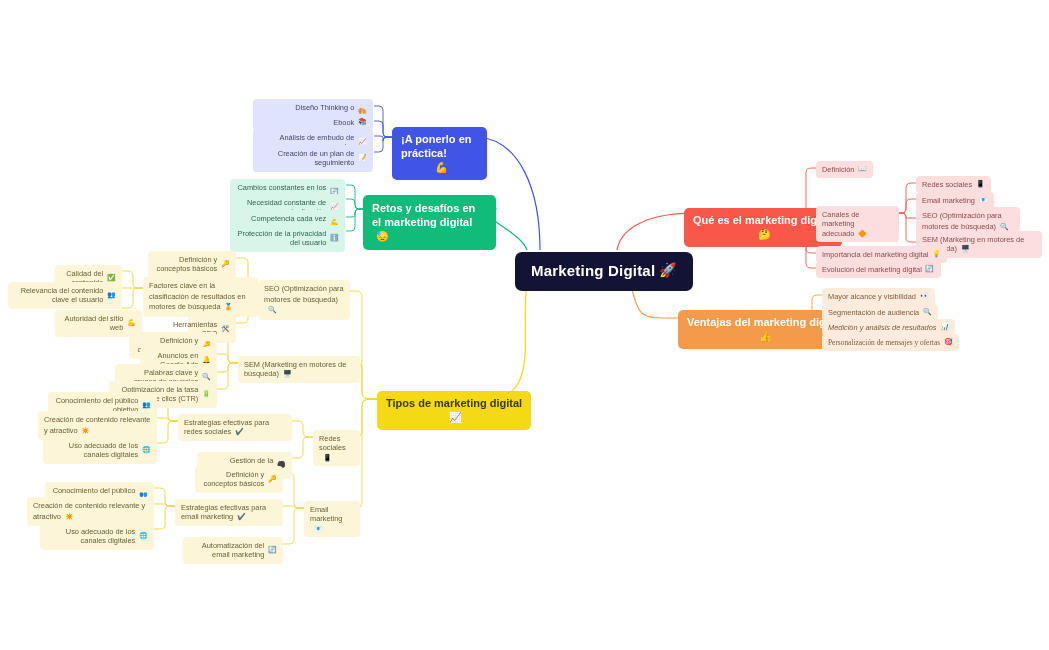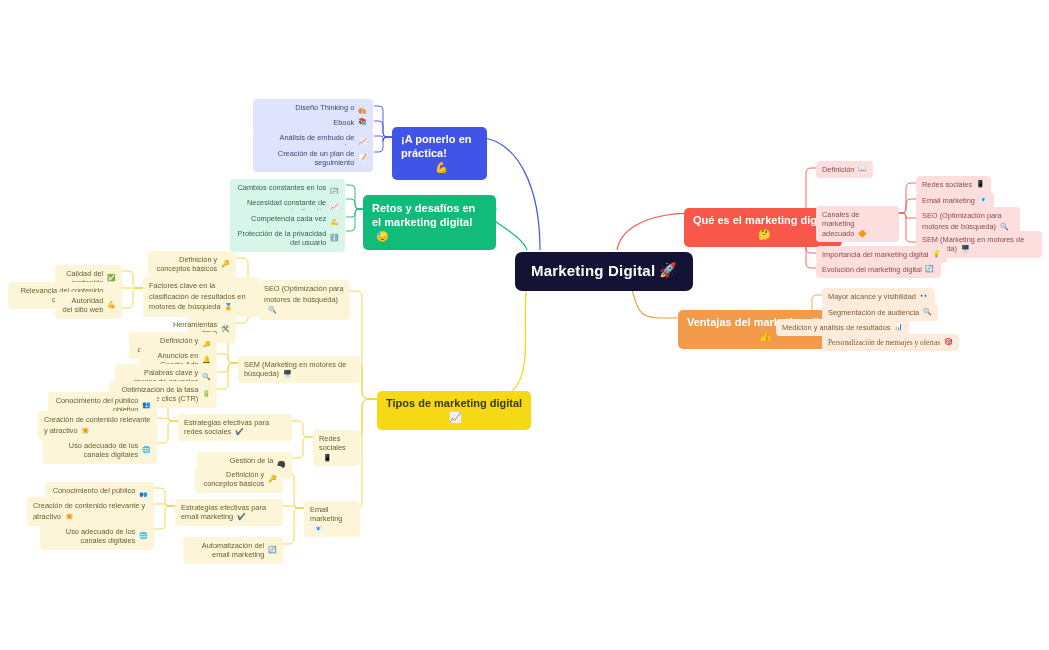--- a/index.html
+++ b/index.html
@@ -209,21 +209,21 @@
     <span><span class="txt">Factores clave en la clasificación de resultados en motores de búsqueda</span><span class="emo">🏅</span></span>
   </div>
   <div class="node chip yellow t-left" style="left:55px; top:265px; width:67px; justify-content:flex-end;">
     <span class="txt">Calidad del contenido</span>
     <span class="emo">✅</span>
   </div>
   <div class="node chip yellow t-left" style="left:8px; top:282px; width:114px; justify-content:flex-end;">
     <span class="txt">Relevancia del contenido clave el usuario</span>
     <span class="emo">👥</span>
   </div>
-  <div class="node chip yellow t-left" style="left:55px; top:292px; width:67px; justify-content:flex-end;">
+  <div class="node chip yellow t-left" style="left:55px; top:310px; width:87px; justify-content:flex-end;">
     <span class="txt">Autoridad del sitio web</span>
     <span class="emo">💪</span>
   </div>
   <div class="node chip yellow t-left" style="left:188px; top:316px; width:48px; justify-content:flex-end;">
     <span class="txt">Herramientas SEO</span>
     <span class="emo">🛠️</span>
   </div>
 
   <div class="node chip yellow" style="left:238px; top:356px; width:122px;">
     <span><span class="txt">SEM (Marketing en motores de búsqueda)</span><span class="emo">🖥️</span></span>
@@ -332,21 +332,21 @@
     <span class="emo">👍</span>
   </div>
   <div class="node chip orange" style="left:822px; top:288px;">
     <span class="txt">Mayor alcance y visibilidad</span>
     <span class="emo">👀</span>
   </div>
   <div class="node chip orange" style="left:822px; top:304px;">
     <span class="txt">Segmentación de audiencia</span>
     <span class="emo">🔍</span>
   </div>
-  <div class="node chip orange" style="left:776px; top:319px;">
+  <div class="node chip orange" style="left:822px; top:319px;font-style:italic;">
     <span class="txt">Medición y análisis de resultados</span>
     <span class="emo">📊</span>
   </div>
   <div class="node chip orange" style="left:822px; top:334px;font-family:Liberation Serif, serif;">
     <span class="txt">Personalización de mensajes y ofertas</span>
     <span class="emo">🎯</span>
   </div>
 
 </div>
 

